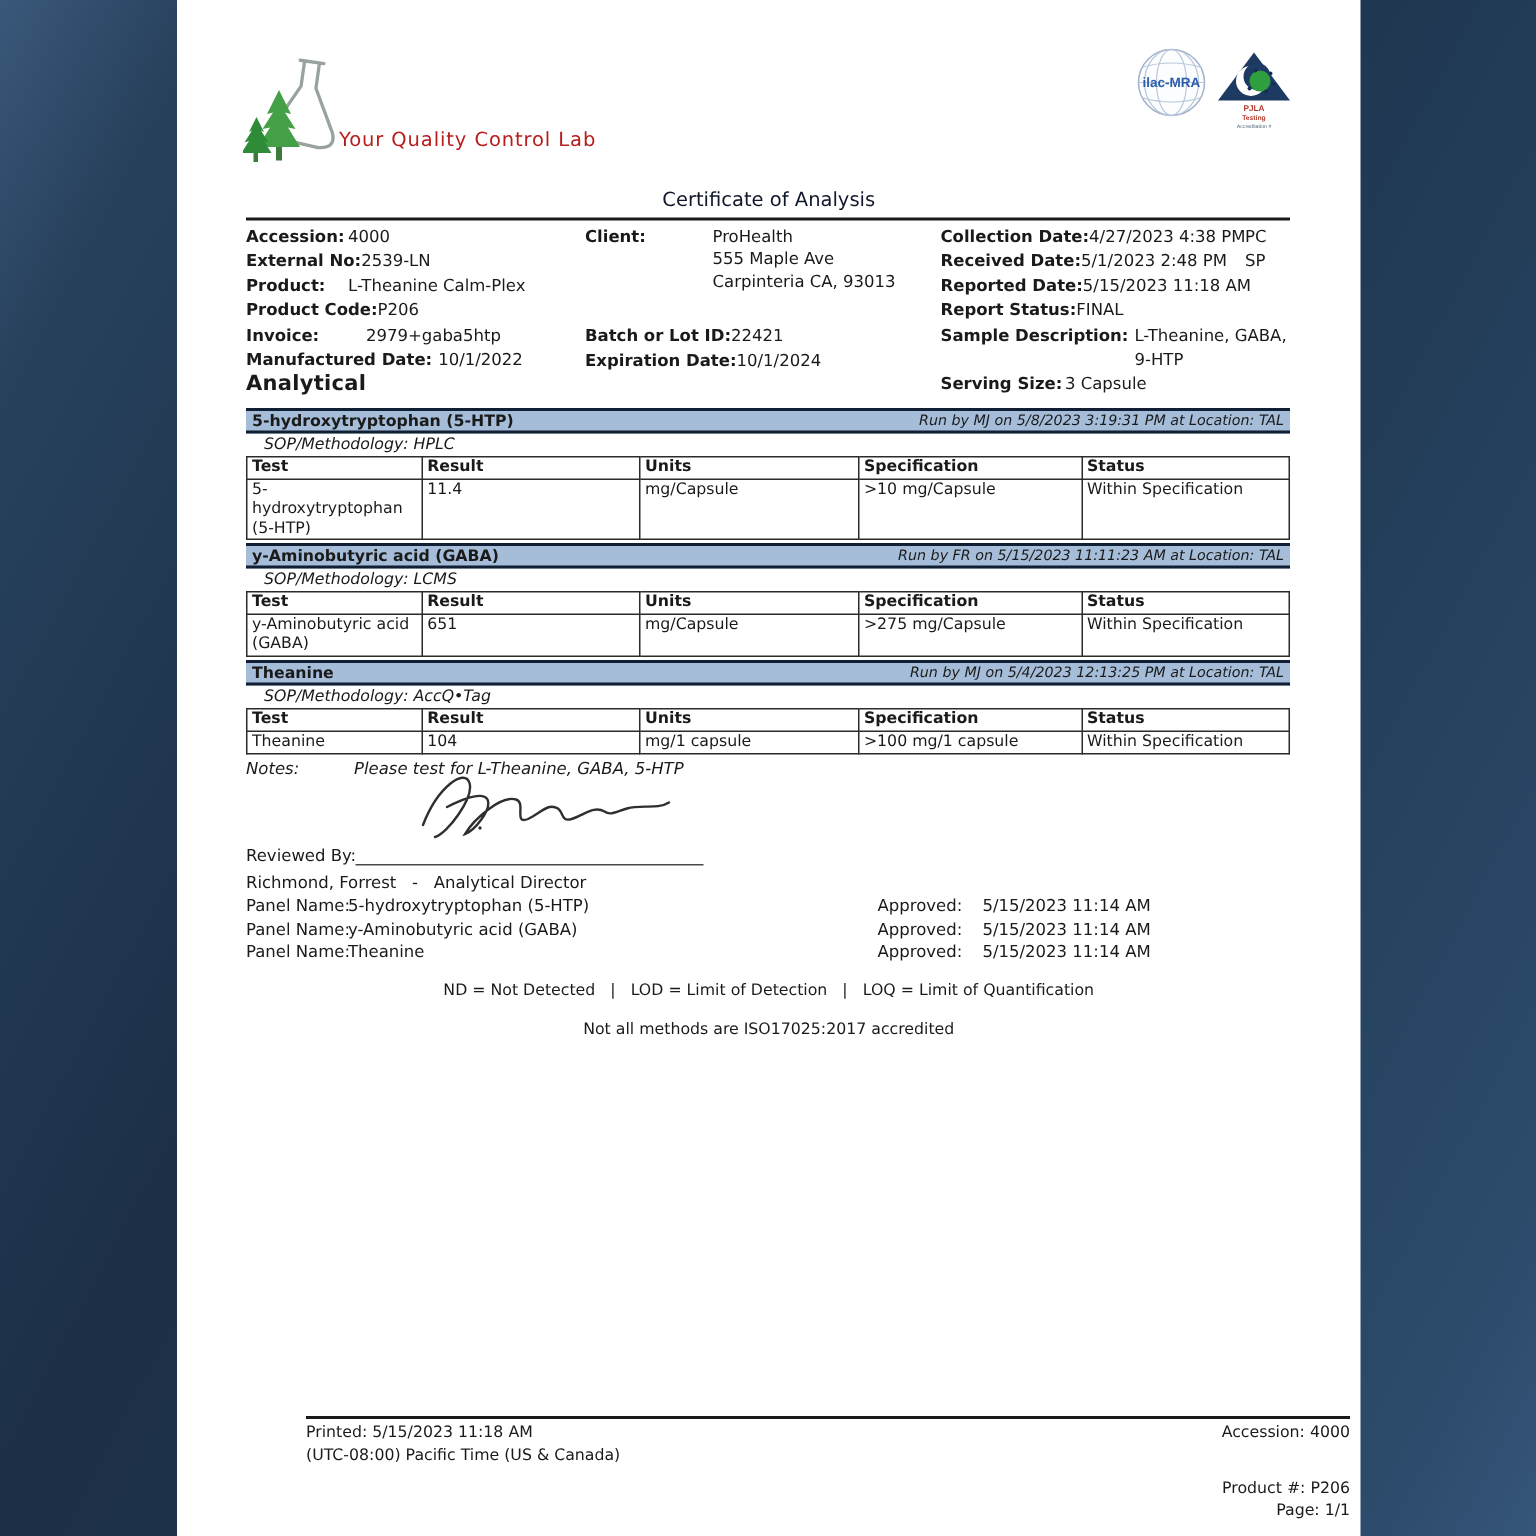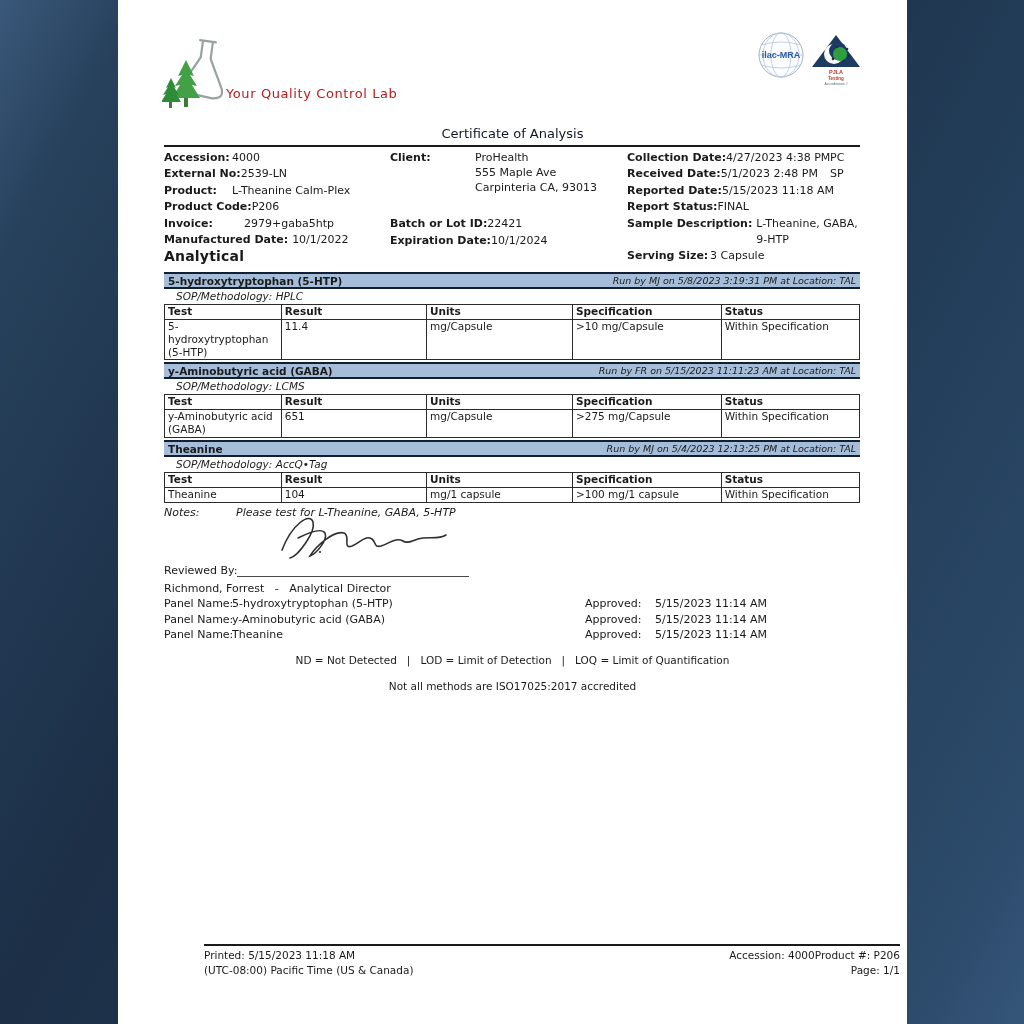--- a/index.html
+++ b/index.html
@@ -65,21 +65,21 @@
   .arow span{position:absolute;top:0;white-space:nowrap;}
   .a-lbl{left:0;}.a-name{left:68px;}.a-app{left:421px;}.a-date{left:491px;}
 
   .legend{left:0;top:654px;width:100%;text-align:center;font-size:10.5px;white-space:pre-wrap;}
   .accred{left:0;top:680px;width:100%;text-align:center;font-size:10.5px;}
 
   
   .footer{left:46px;top:944px;width:696px;border-top:2px solid #1a1a1a;padding-top:2px;
     font-size:10.5px;display:flex;justify-content:space-between;line-height:15px;margin-left:40px;}
   .f-right{text-align:right;}
-  .f-line1{display:flex;justify-content:flex-end;}
+  .f-line1{display:flex;gap:22px;justify-content:flex-end;flex-direction:column;}
 </style>
 </head>
 <body>
 
 <div class="page">
 
   <svg class="abs logo" width="84" height="80" viewBox="0 0 84 80">
     <g transform="rotate(8 42 34)">
       <path d="M34 5 L50 5 M47 6 L47 22 L62 50 Q66 60 54 61 L30 59 Q19 58 24 48 L37 22 L37 6" fill="none" stroke="#98a39d" stroke-width="2.2" stroke-linecap="round" stroke-linejoin="round"></path>
     </g>

